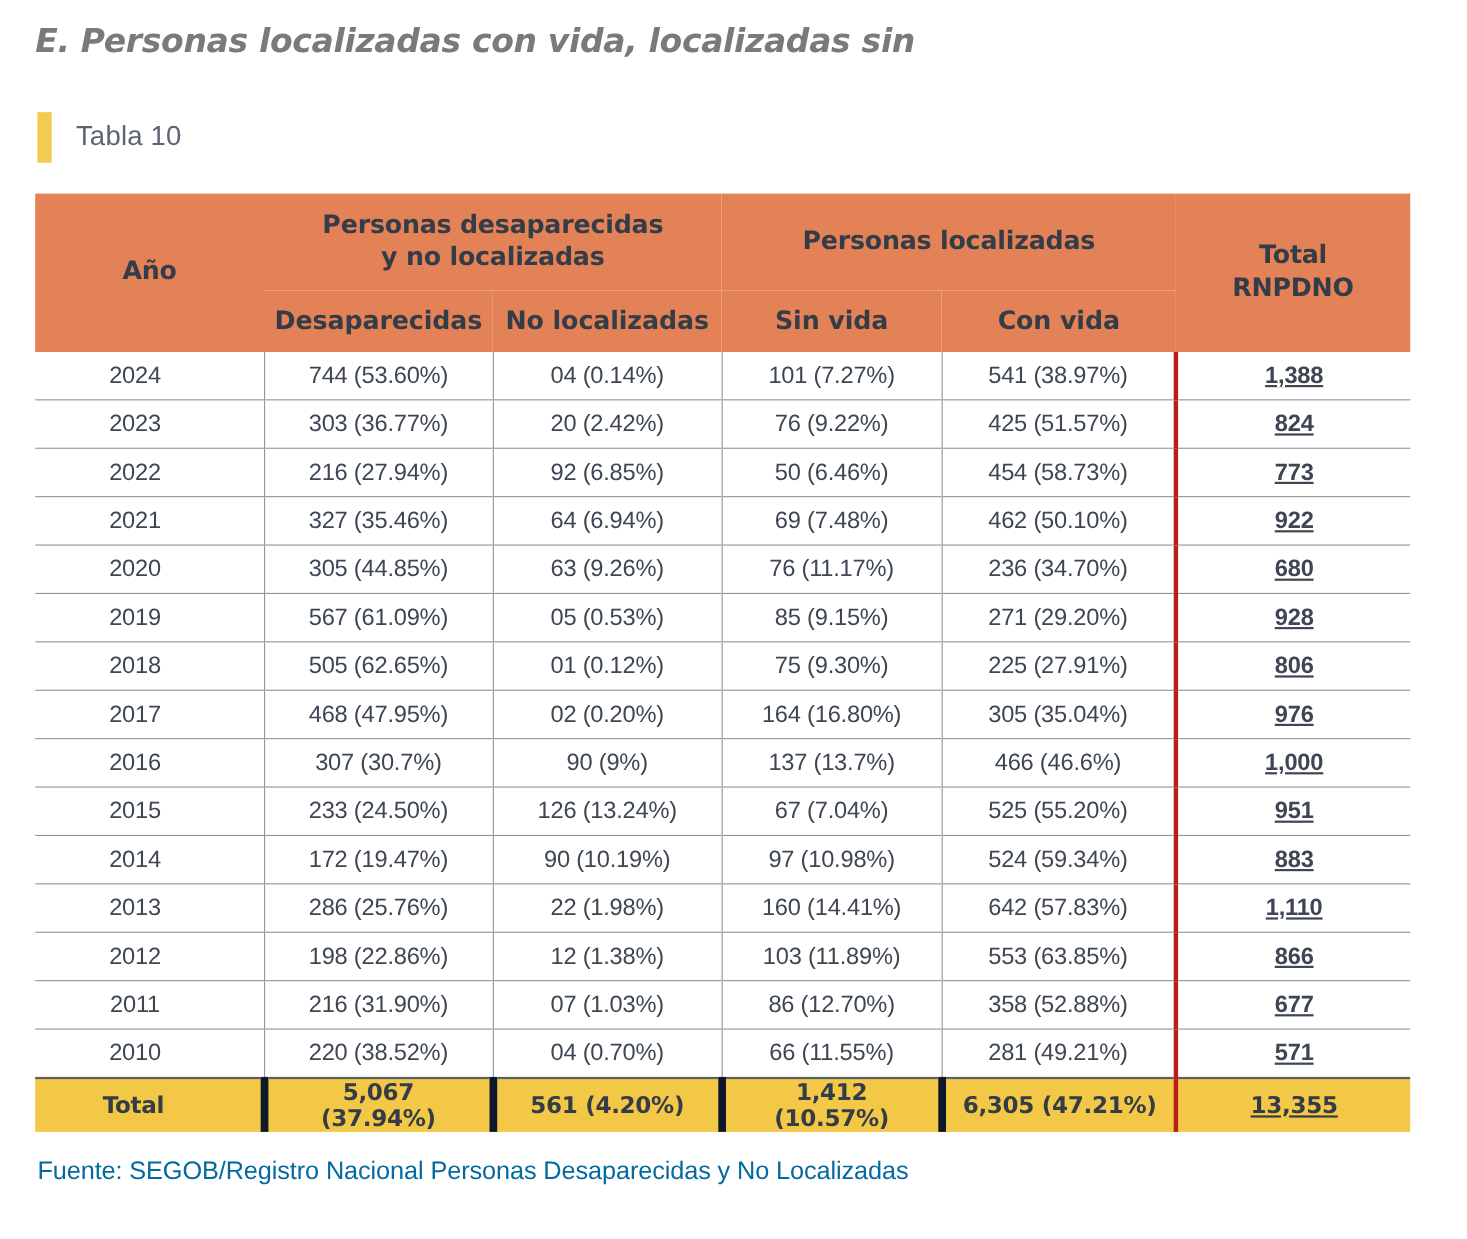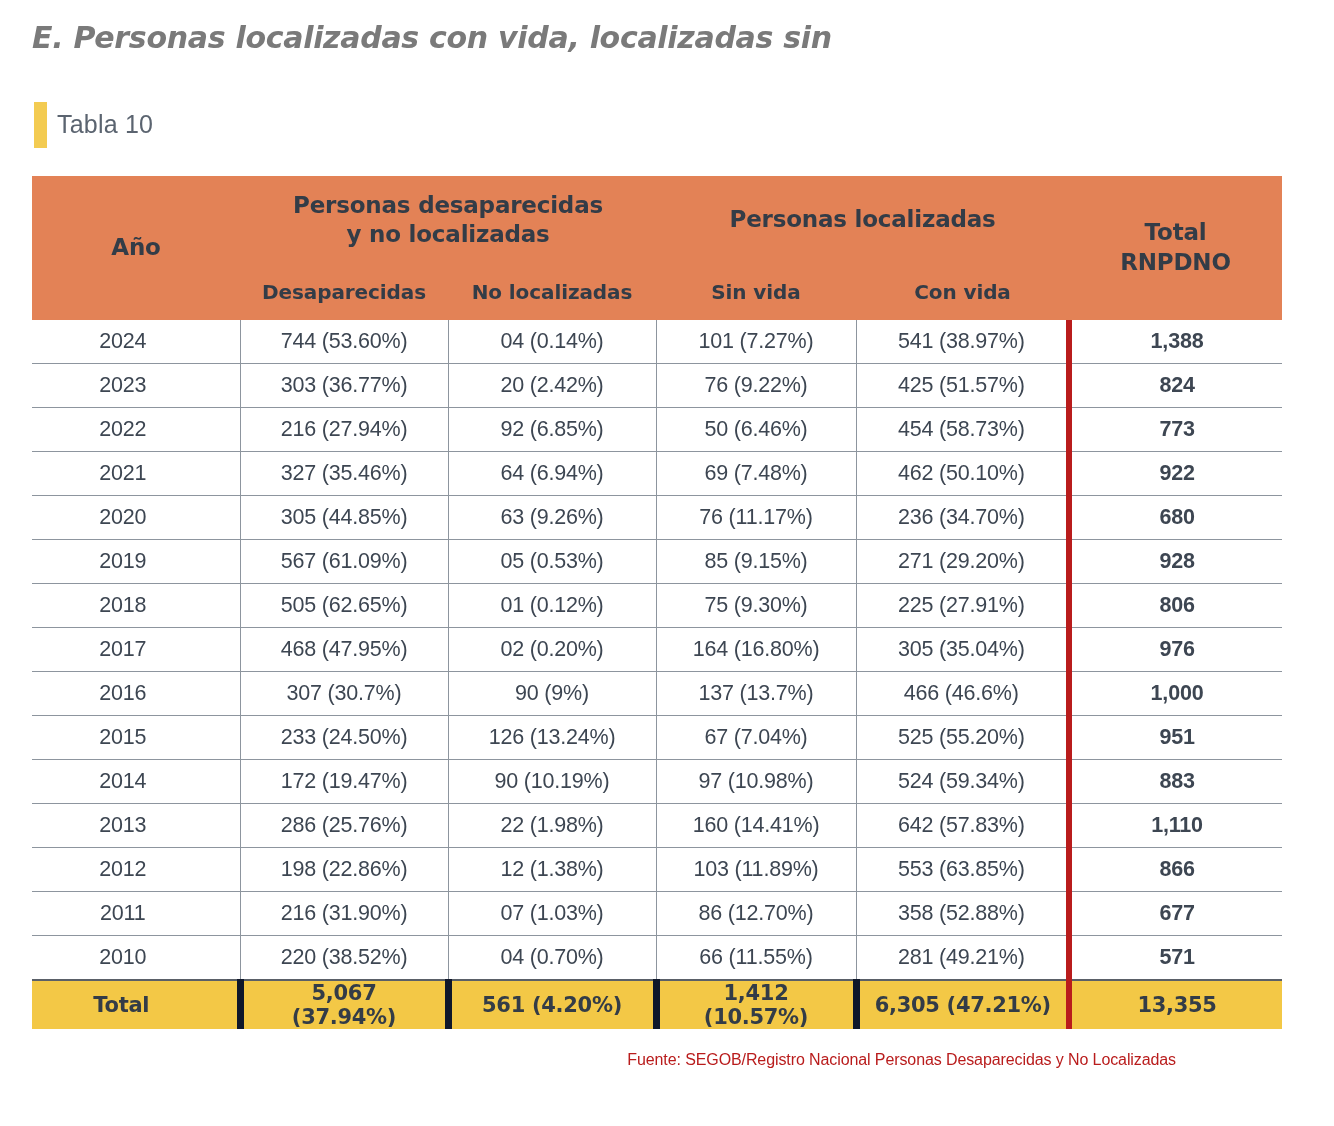--- a/index.html
+++ b/index.html
@@ -52,21 +52,21 @@
     align-items: center;
     margin: 44px 0 0 34px;
   }
   .label-bar {
     width: 13px;
     height: 46px;
     background: #F3CB51;
     flex: 0 0 auto;
   }
   .label-text {
-    margin-left: 10px;
+    margin-left: 22px;
     font-size: 25px;
     color: #5b6470;
     font-family: "Liberation Sans", sans-serif;
     letter-spacing: 0.2px;
   }
 
   
   .table-wrap {
     margin: 28px 0 0 32px;
     width: 1250px;
@@ -103,21 +103,21 @@
     letter-spacing: -0.2px;
   }
   th.year-head,
   th.total-head {
     font-size: 23px;
     line-height: 1.28;
     vertical-align: middle;
     letter-spacing: -0.2px;
   }
   th.sub {
-    font-size: 20px;
+    font-size: 23px;
     color: #ffffff;
     font-weight: bold;
     height: 56px;
     vertical-align: middle;
     letter-spacing: -0.1px;
   }
   th.sep-l { border-left: 2px solid #ffffff; }
 
   
   .data-table tbody td {
@@ -134,22 +134,23 @@
   }
   .data-table tbody tr td:first-child {
     border-left: none;
     padding-right: 40px;
   }
   .data-table tbody tr:first-child td {
     border-top: none;
   }
   .data-table tbody td.total-col {
     font-weight: bold;
-    border-left: 6px solid #b91c1c;
+    border-left: 4px solid #b91c1c;
     padding-right: 14px;
+    text-decoration: underline;
   }
 
   
   tr.total-row td {
     background: #F3C846;
     font-weight: bold;
     color: #333c47;
     font-family: "DejaVu Sans", "Liberation Sans", sans-serif;
     border-top: 2px solid #5a6068;
     border-left: 7px solid #0f172a;
@@ -159,25 +160,24 @@
   }
   tr.total-row td:first-child {
     text-align: center;
     padding-right: 14px;
     border-left: none;
   }
 
   
   .source-note {
     margin: 22px 0 0 34px;
-    font-size: 16px;
-    color: #b91c1c;
+    font-size: 23px;
+    color: #0369a1;
     font-family: "Liberation Sans", sans-serif;
     letter-spacing: -0.1px;
-    text-align: right;
   }
 </style>
 </head>
 <body>
 
 <div class="page">
 
   <div class="title-block">
     <h1 class="doc-title"><span>E. Personas localizadas con vida, localizadas sin</span></h1>
   </div>

